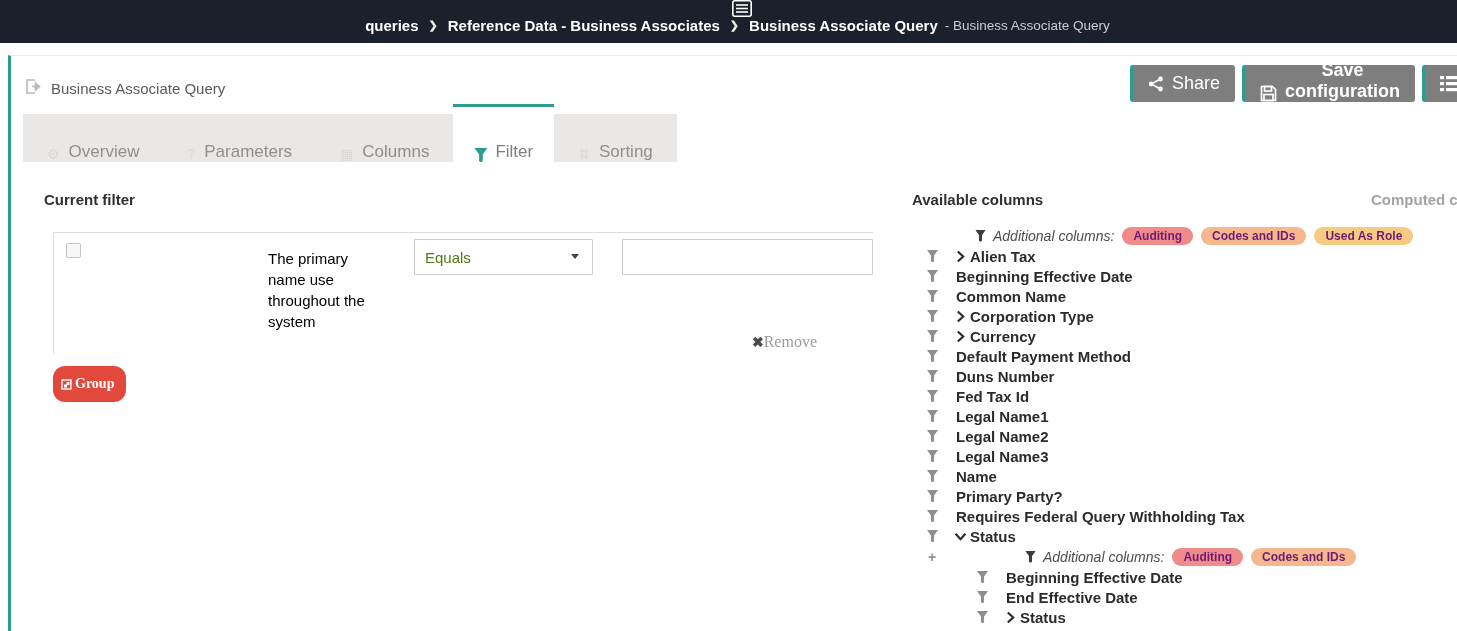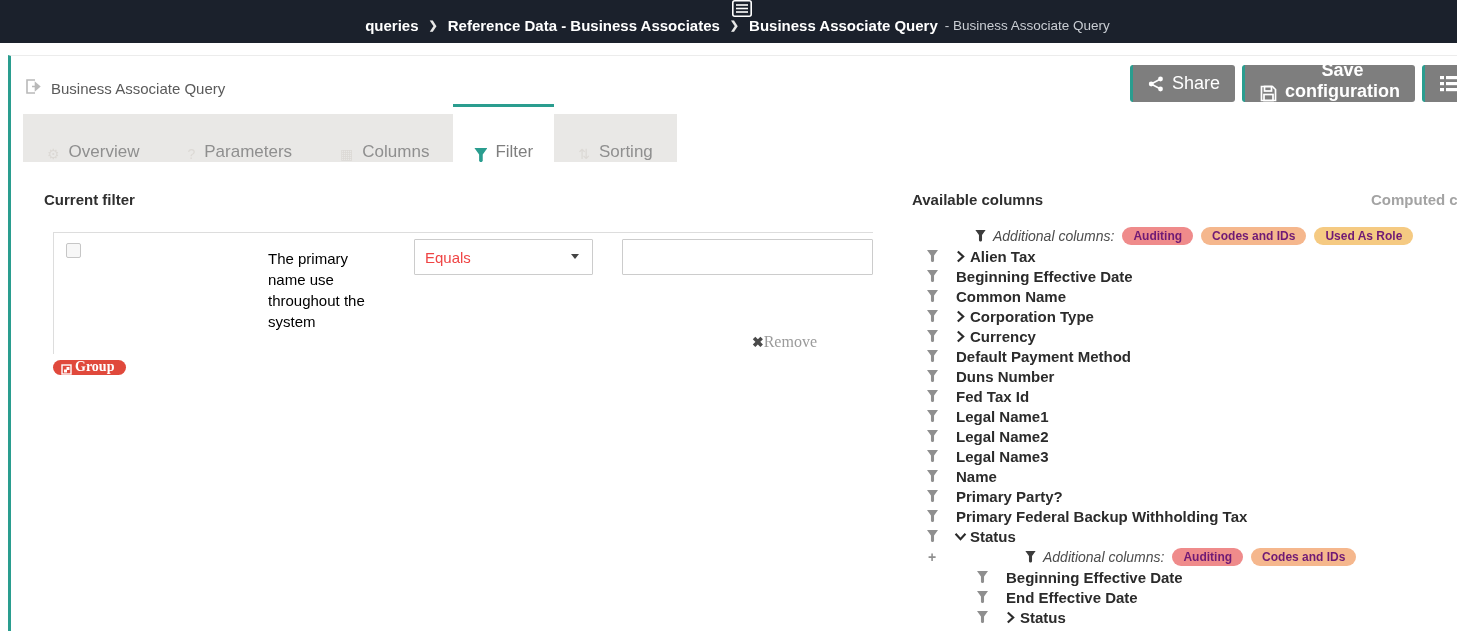--- a/index.html
+++ b/index.html
@@ -48,34 +48,34 @@
   .left-panel { position:absolute; left:33px; top:135px; width:840px; }
   .section-heading { font-size:15px; font-weight:bold; color:#2f2f2f; }
   .filter-table { margin-left:9px; margin-top:24px; width:820px; min-height:122px;
                   border-top:1px solid #ddd; border-left:1px solid #ddd; display:flex; }
   .fcell1 { width:214px; padding:10px 0 0 12px; }
   .checkbox { appearance:none; -webkit-appearance:none; width:15px; height:15px;
               border:1px solid #c6c6c6; background:#f7f7f7; border-radius:2px; cursor:pointer; }
   .fcell2 { width:146px; padding-top:15px; font-size:15px; font-weight:normal; color:#000000;
             line-height:21px; padding-right:40px; }
   .fcell3 { width:208px; padding-top:6px; position:relative; }
-  .op-select { width:179px; height:36px; border:1px solid #ccc; border-radius:1px; color:#ef4444;
+  .op-select { width:179px; height:36px; border:1px solid #ccc; border-radius:1px; color:#4d7c0f;
                font-size:15px; padding:0 24px 0 10px; appearance:none; -webkit-appearance:none;
                background:#fff; font-family:"Liberation Sans",sans-serif; cursor:pointer; }
   .caret { position:absolute; left:157px; top:21px; width:0; height:0; pointer-events:none;
            border-left:4px solid transparent; border-right:4px solid transparent; border-top:5px solid #444; }
   .fcell4 { flex:1; padding-top:6px; }
   .val-input { width:100%; height:36px; border:1px solid #ccc; border-radius:1px; padding:0 10px;
                font-size:15px; color:#333; font-family:"Liberation Sans",sans-serif; }
   .remove-row { margin-top:58px; text-align:right; padding-right:56px;
                 font-family:"Liberation Serif", serif; font-size:16px; color:#9b9b9b; cursor:pointer; }
   .remove-row .xicon { color:#4a4a4a; font-size:14px; font-weight:bold; }
-  .group-btn { margin-left:9px; margin-top:6px; background:#e0493c; color:#fff; border:none;
-               border-radius:12px; height:15px; padding:0 12px 0 8px; display:inline-flex;
-               align-items:flex-end; font-family:"Liberation Serif", serif; font-weight:bold;
+  .group-btn { margin-left:9px; margin-top:12px; background:#e0493c; color:#fff; border:none;
+               border-radius:12px; height:36px; padding:0 12px 0 8px; display:inline-flex;
+               align-items:center; font-family:"Liberation Serif", serif; font-weight:bold;
                font-size:14px; cursor:pointer; }
   .group-btn .gicon { margin-right:3px; display:inline-flex; }
 
   
   .right-panel { position:absolute; left:901px; top:135px; width:548px; }
   .computed-heading { position:absolute; left:459px; top:0; font-size:15px; font-weight:bold;
                       color:#a3a3a3; white-space:nowrap; }
   .tree { margin-top:17px; }
   .trow { height:20px; display:flex; align-items:center; padding-left:15px; cursor:pointer; }
   .trow.child { padding-left:65px; }
@@ -321,21 +321,21 @@
       </div>
       <div class="trow">
         <span class="funnel"></span>
         <span class="lblwrap">
             <span class="tlabel">Primary Party?</span>
           </span>
       </div>
       <div class="trow">
         <span class="funnel"></span>
         <span class="lblwrap">
-            <span class="tlabel">Primary Federal Backup Withholding Tax</span>
+            <span class="tlabel">Requires Federal Query Withholding Tax</span>
           </span>
       </div>
       <div class="trow">
         <span class="funnel"></span>
         <span class="lblwrap">
             <svg class="chev down" width="9" height="13" viewBox="0 0 10 14">
               <path d="M2 1.5 L8 7 L2 12.5" fill="none" stroke="#2b2b2b" stroke-width="2.4"></path>
             </svg>
             <span class="tlabel">Status</span>
           </span>

